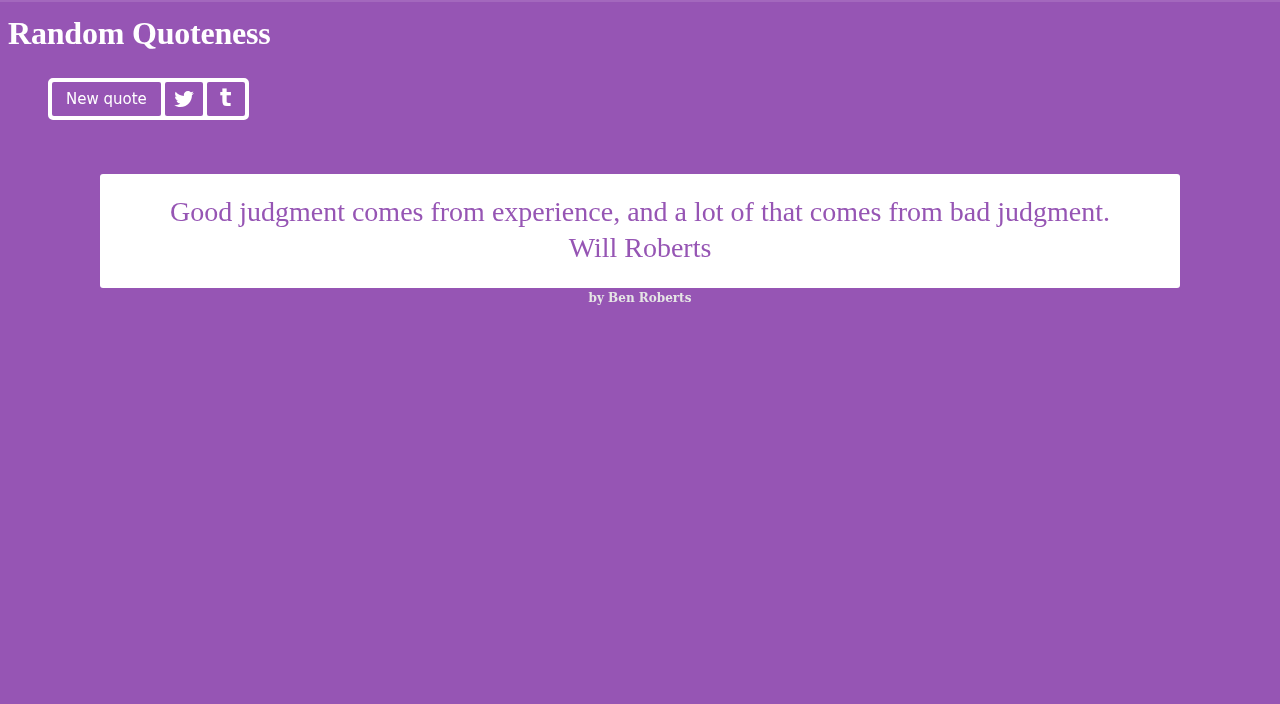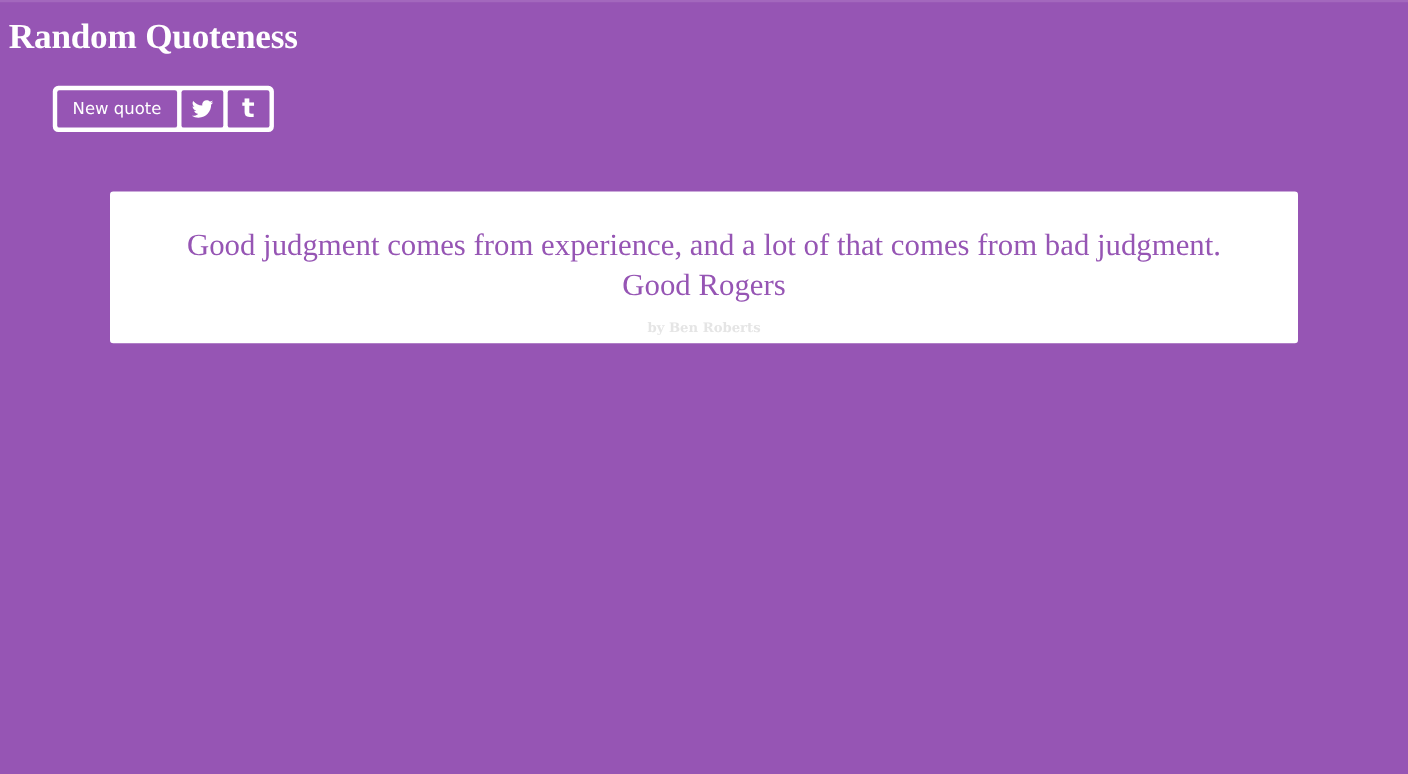--- a/index.html
+++ b/index.html
@@ -94,21 +94,21 @@
     left: 100px;
     top: 172px;
     width: 1080px;
     box-sizing: border-box;
     background: #ffffff;
     border-radius: 3px;
     padding: 20px 20px 22px 20px;
     text-align: center;
   }
   .quote-text {
-    margin: 12px;
+    margin: 0;
     font-family: "Liberation Serif", "DejaVu Serif", serif;
     font-size: 28px;
     line-height: 36px;
     color: #9655b4;
   }
   .quote-author {
     display: block;
   }
 
   
@@ -144,17 +144,17 @@
 
   <button class="btn btn-icon btn-tumblr">
     <span class="tumblr-glyph">t</span>
   </button>
 
 </div>
 
 <div class="quote-card">
   <p class="quote-text">
     <span>Good judgment comes from experience, and a lot of that comes from bad judgment.</span>
-    <span class="quote-author">Good Rogers</span>
+    <span class="quote-author">Will Roberts</span>
   </p>
 </div>
 
 <div class="footer-credit">by Ben Roberts</div>
 
 </body></html>

